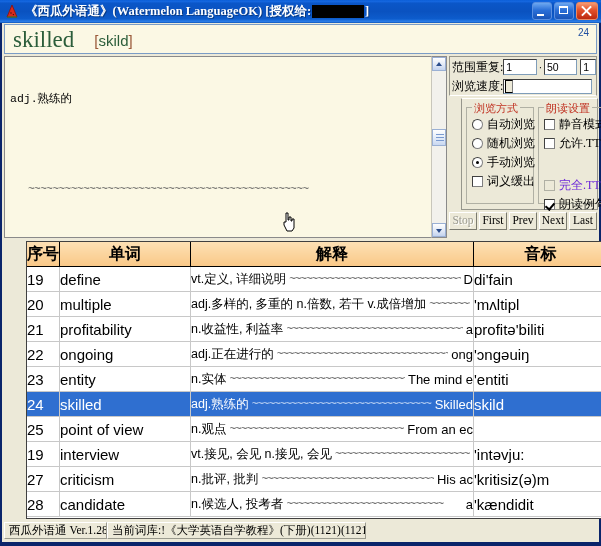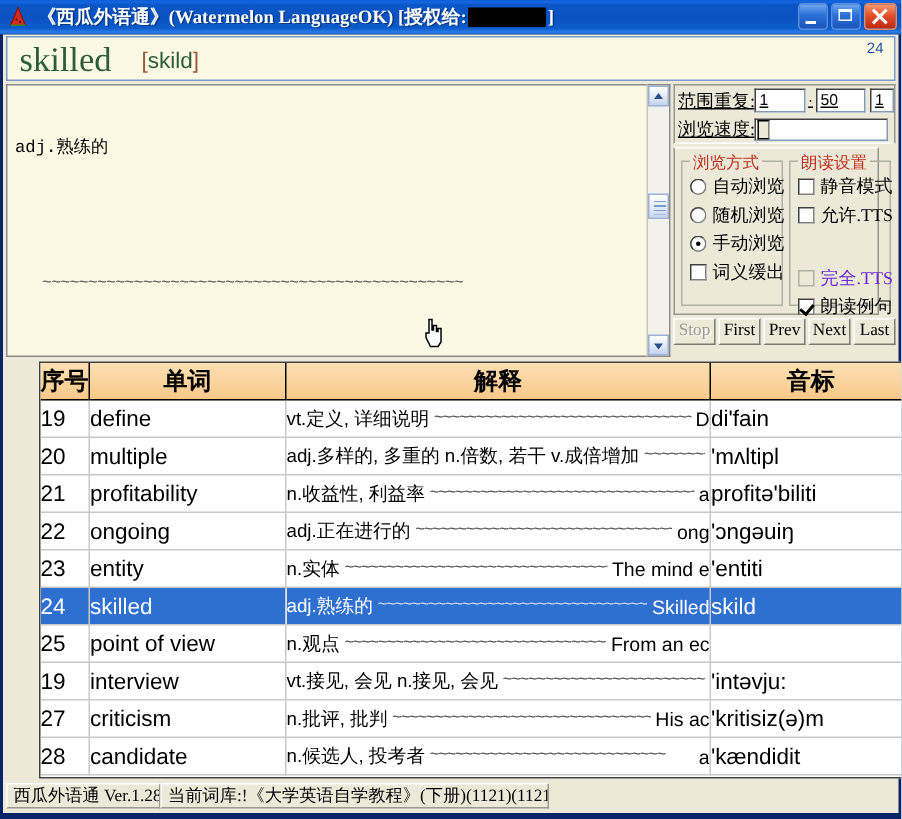--- a/index.html
+++ b/index.html
@@ -224,21 +224,20 @@
     box-sizing: border-box;
   }
   .ctrl-top {
     position: absolute;
     left: 0; top: 0;
     width: 148px; height: 40px;
     background: #ece9d8;
     border: 1px solid #96968c;
     border-bottom: 1px solid #ffffff;
     box-sizing: border-box;
-    text-decoration: underline;
   }
   .ctrl-row {
     display: flex;
     align-items: center;
     height: 18px;
     margin: 1px 0 0 2px;
   }
   .ctrl-label {
     font-family: "Liberation Serif", serif;
     font-size: 12px;
@@ -279,21 +278,21 @@
     left: 1px; top: 0px;
     width: 8px; height: 13px;
     background: #ece9d8;
     border: 1px solid #000;
     border-right-color: #808080;
     box-sizing: border-box;
   }
 
   .ctrl-mid {
     position: absolute;
-    left: 0; top: 42px;
+    left: 12px; top: 42px;
     width: 137px; height: 112px;
     background: #ece9d8;
     border: 1px solid #96968c;
     border-top: 1px solid #ffffff;
     box-sizing: border-box;
   }
   .groupbox {
     position: absolute;
     border: 1px solid #b0b0a4;
     box-sizing: border-box;

